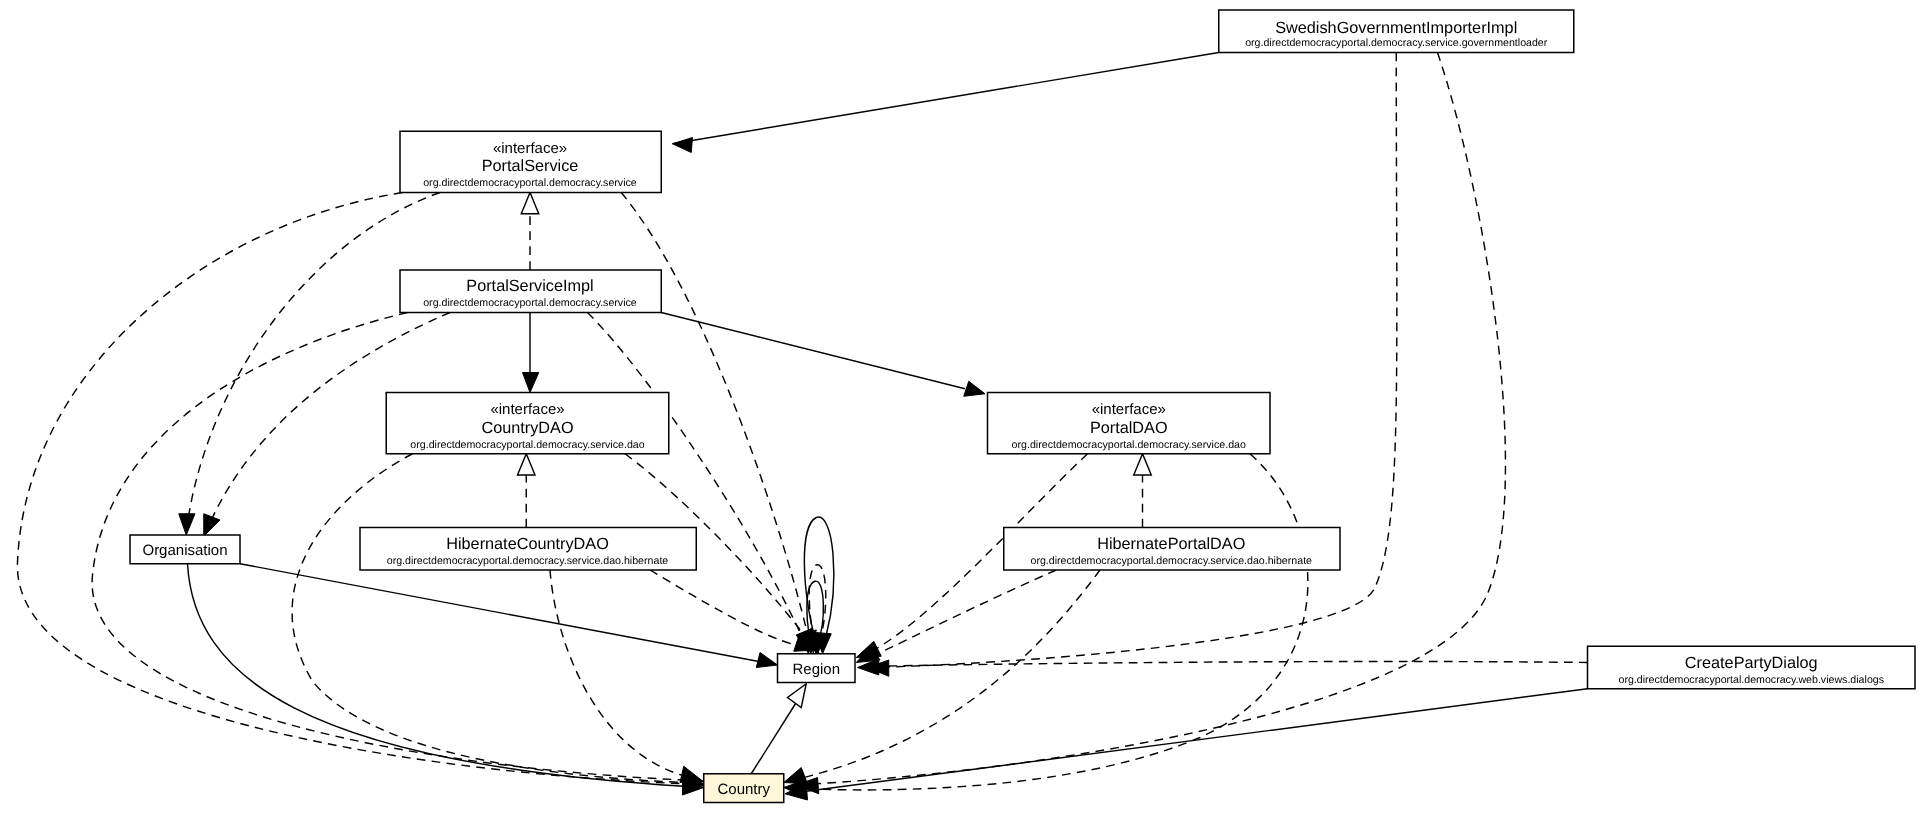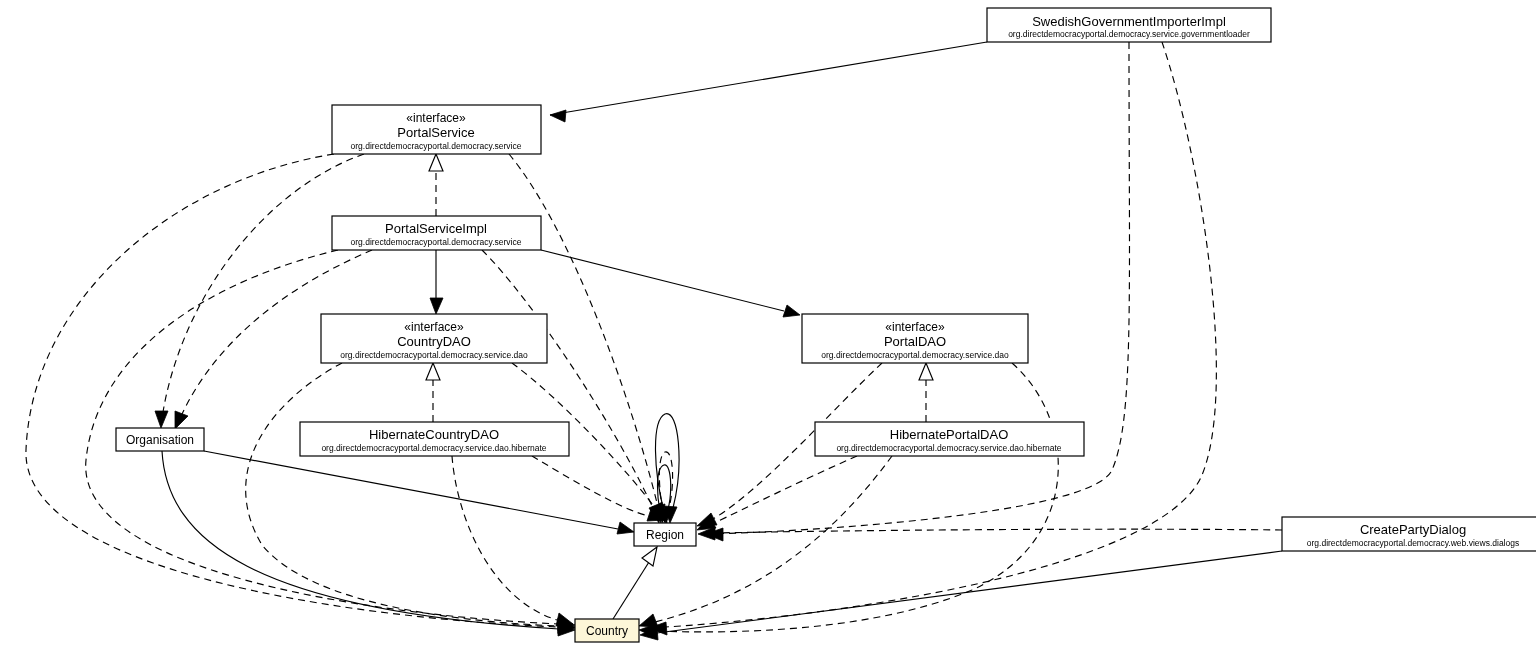--- a/index.html
+++ b/index.html
@@ -10,21 +10,20 @@
   body {
     width: 1536px;
     height: 661px;
     font-family: "Liberation Sans", sans-serif;
     overflow: hidden;
   }
   #diagram-root {
     position: relative;
     width: 1345px;
     height: 661px;
-    margin-left: 12px;
   }
   svg#uml {
     display: block;
     width: 1536px;
     height: 661px;
   }
   .cls-box {
     fill: #ffffff;
     stroke: #000000;
     stroke-width: 1.2;

